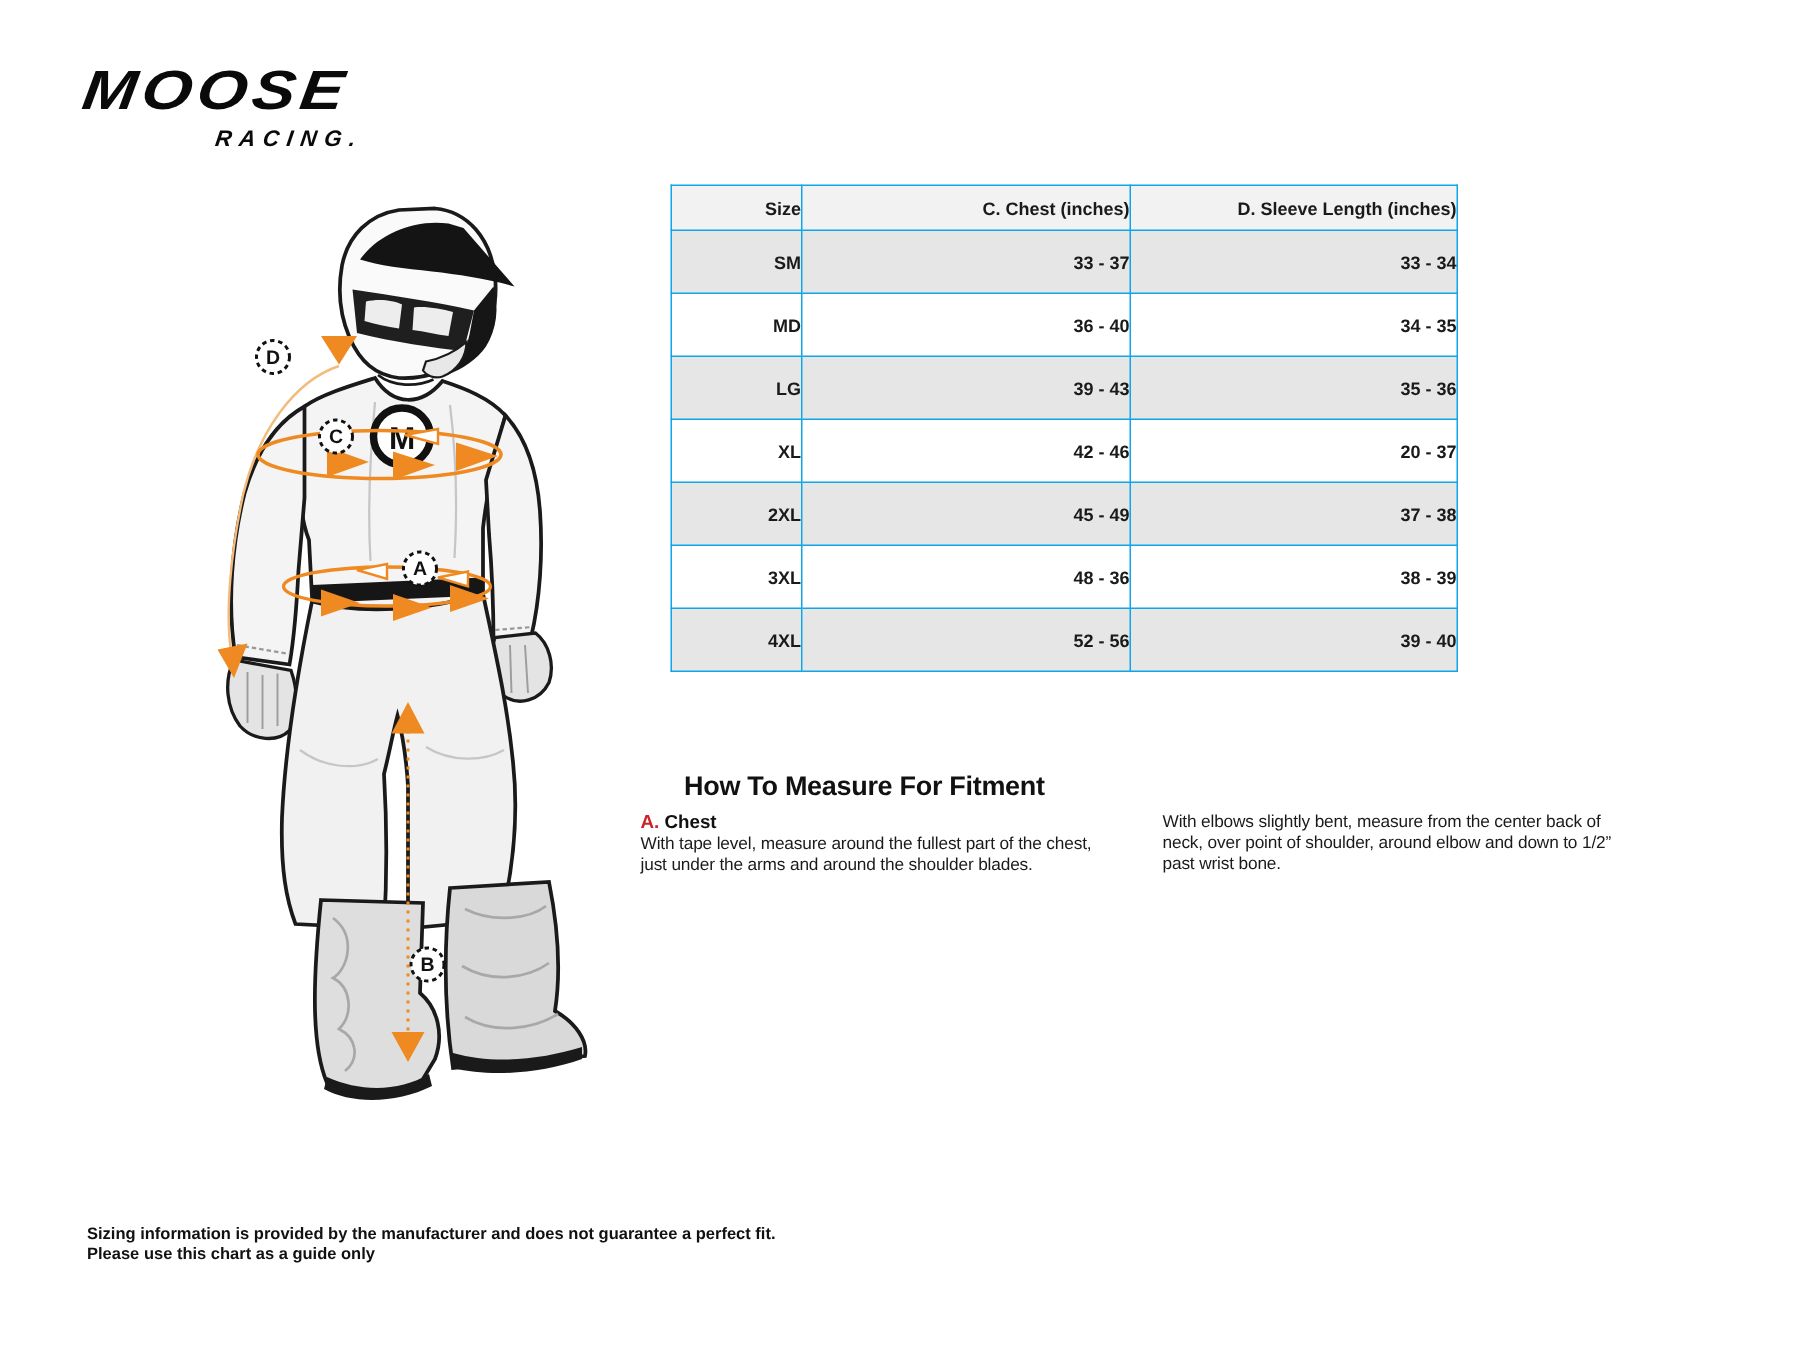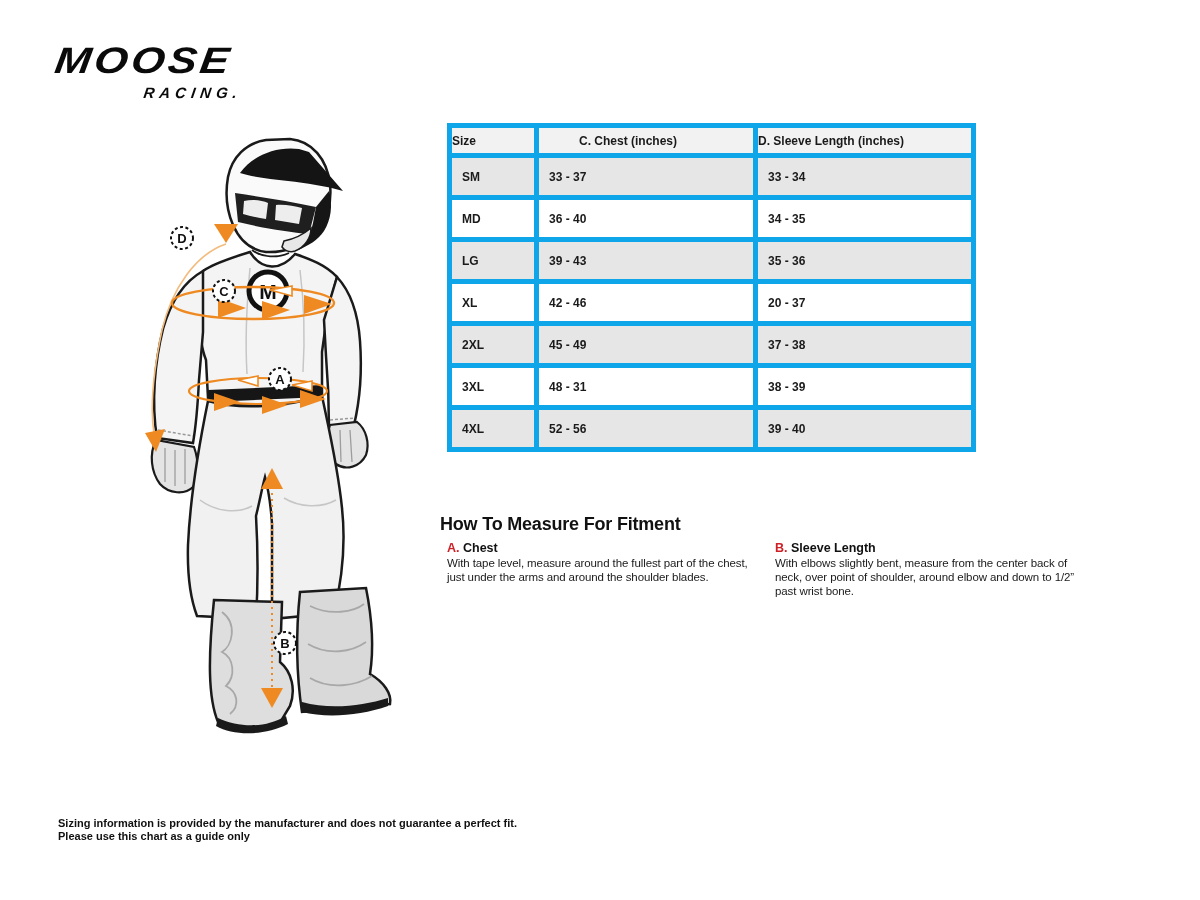--- a/index.html
+++ b/index.html
@@ -39,37 +39,37 @@
   }
 
   
   .size-table {
     position: absolute; left: 447px; top: 123px;
     width: 524px; border-collapse: collapse;
     font-size: 12px; font-weight: bold; color: #1a1a1a;
     table-layout: fixed;
   }
   .size-table th, .size-table td {
-    border: 5px solid #0ea5e9; text-align: left; padding: 0;
+    border: 1px solid #0ea5e9; text-align: right; padding: 0;
   }
   .size-table th { height: 30px; background: #f2f2f2; font-weight: bold; }
   .size-table td { height: 42px; padding-left: 10px; }
   .size-table th:nth-child(1) { width: 87px; }
   .size-table th:nth-child(2) { width: 219px; padding-left: 40px; }
   .size-table th:nth-child(3) { width: 218px; }
   .size-table tbody tr:nth-child(odd) td { background: #e6e6e6; }
   .size-table tbody tr:nth-child(even) td { background: #ffffff; }
 
   
   .measure-heading {
-    position: absolute; left: 440px; top: 514px;
+    position: absolute; left: 456px; top: 514px;
     font-size: 18px; font-weight: bold; letter-spacing: -0.2px; color: #111;
   }
   .measure-item { position: absolute; top: 541px; width: 312px; }
-  .measure-item.item-a { left: 447px; }
+  .measure-item.item-a { left: 427px; }
   .measure-item.item-b { left: 775px; }
   .measure-item h3 { font-size: 12.5px; font-weight: bold; color: #111; margin-bottom: 1px; }
   .measure-item h3 .letter { color: #CE2127; }
   .measure-item p { font-size: 11.5px; line-height: 14px; color: #1a1a1a; letter-spacing: -0.1px; }
 
   
   .footer {
     position: absolute; left: 58px; top: 817px;
     font-size: 11px; font-weight: bold; line-height: 13px; color: #111;
   }
@@ -221,21 +221,21 @@
           <td>42 - 46</td>
           <td>20 - 37</td>
         </tr>
         <tr>
           <td>2XL</td>
           <td>45 - 49</td>
           <td>37 - 38</td>
         </tr>
         <tr>
           <td>3XL</td>
-          <td>48 - 31</td>
+          <td>48 - 36</td>
           <td>38 - 39</td>
         </tr>
         <tr>
           <td>4XL</td>
           <td>52 - 56</td>
           <td>39 - 40</td>
         </tr>
       </tbody>
   </table>
 
@@ -243,24 +243,20 @@
 
   <div class="measure-item item-a">
     <h3>
       <span class="letter">A.</span>
       <span>Chest</span>
     </h3>
     <p>With tape level, measure around the fullest part of the chest, just under the arms and around the shoulder blades.</p>
   </div>
 
   <div class="measure-item item-b">
-    <h3>
-      <span class="letter">B.</span>
-      <span>Sleeve Length</span>
-    </h3>
     <p>With elbows slightly bent, measure from the center back of neck, over point of shoulder, around elbow and down to 1/2” past wrist bone.</p>
   </div>
 
   <div class="footer">
     <div>Sizing information is provided by the manufacturer and does not guarantee a perfect fit.</div>
     <div>Please use this chart as a guide only</div>
   </div>
 
 </div>
 

